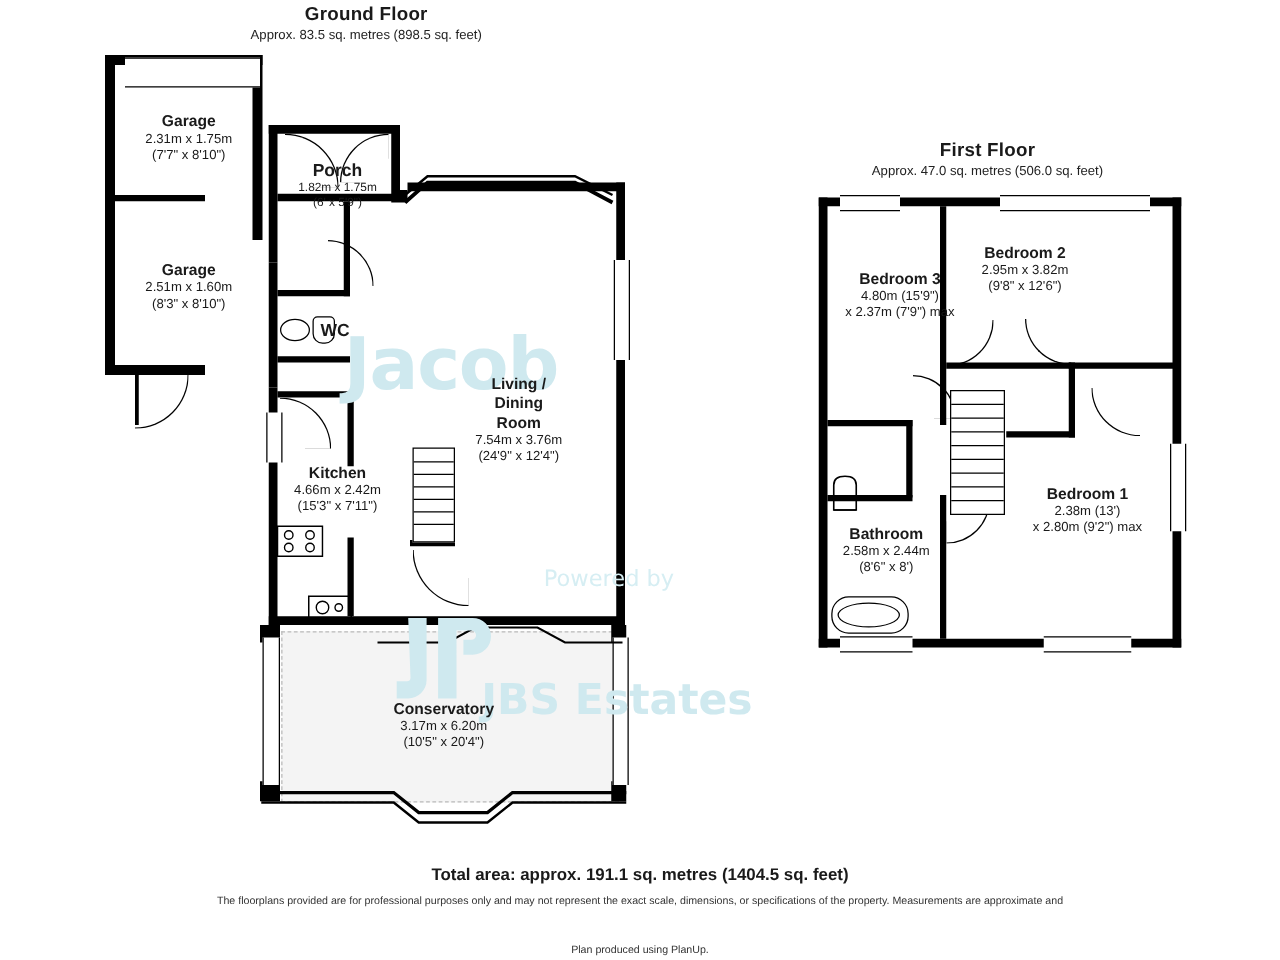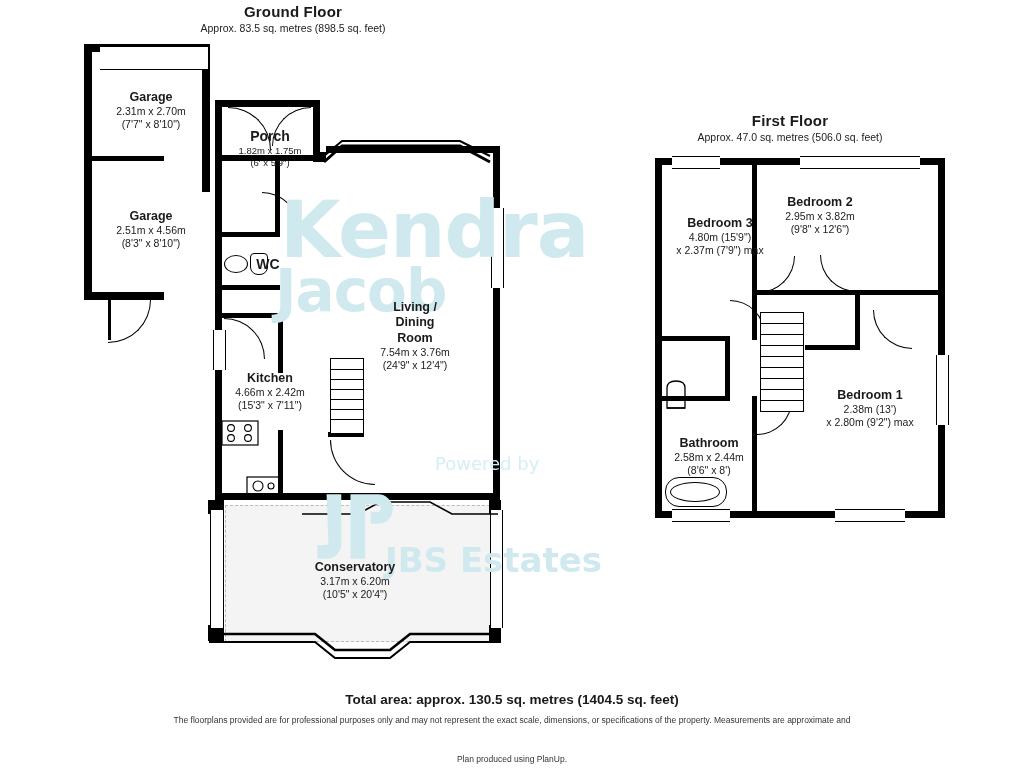--- a/index.html
+++ b/index.html
@@ -187,21 +187,20 @@
     border-right: 1.3px solid #000;
     z-index: 4;
   }
 </style>
 </head>
 <body>
 
 <div class="stage">
 
   <div class="watermark">
-    <div class="wm-text wm-kendra">Kendra</div>
     <div class="wm-text wm-jacob">Jacob</div>
     <div class="wm-text wm-powered">Powered by</div>
     <svg class="wm-logo" viewBox="0 0 100 100">
       <path d="M18 8 h16 v54 a16 16 0 0 1 -16 16 h-10 v-15 h9 a3 3 0 0 0 3 -3 z" fill="#cfe9ef"></path>
       <path d="M44 8 h30 a16 16 0 0 1 0 32 h-8 v-13 h7 a4 4 0 0 0 0 -8 h-13 v59 h-16 z" fill="#cfe9ef"></path>
     </svg>
     <div class="wm-text wm-jbs">JBS Estates</div>
   </div>
 
   <div class="floor-title" style="left:193px; top:3px; width:200px;">Ground Floor</div>
@@ -216,26 +215,26 @@
     <div class="wall" style="left:84px; top:292px; width:80px; height:8px;"></div>
     <div class="wall" style="left:92px; top:156px; width:72px; height:5px;"></div>
 
     <div class="win" style="left:100px; top:46px; width:108px; height:22px;"></div>
 
     <div class="door arc-tr" style="left:108px; top:300px; width:42px; height:42px;"></div>
     <div class="thin" style="left:108px; top:296px; width:3px; height:44px;"></div>
 
     <div class="label" style="left:92px; top:90px; width:118px;">
       <span class="nm">Garage</span>
-      <span class="dim">2.31m x 2.70m</span>
+      <span class="dim">2.31m x 1.75m</span>
       <span class="dim">(7'7" x 8'10")</span>
     </div>
     <div class="label" style="left:92px; top:209px; width:118px;">
       <span class="nm">Garage</span>
-      <span class="dim">2.51m x 4.56m</span>
+      <span class="dim">2.51m x 1.60m</span>
       <span class="dim">(8'3" x 8'10")</span>
     </div>
 
     <div class="room-fill" style="left:215px; top:100px; width:285px; height:400px;"></div>
 
     <div class="wall" style="left:215px; top:100px; width:105px; height:7px;"></div>
     <div class="wall" style="left:215px; top:100px; width:7px; height:110px;"></div>
     <div class="wall" style="left:313px; top:100px; width:7px; height:62px;"></div>
     <div class="wall" style="left:222px; top:155px; width:98px; height:6px;"></div>
     <div class="door arc-br" style="left:228px; top:107px; width:42px; height:42px;"></div>
@@ -398,24 +397,24 @@
     <div class="label" style="left:750px; top:195px; width:140px;">
       <span class="nm">Bedroom 2</span>
       <span class="dim">2.95m x 3.82m</span>
       <span class="dim">(9'8" x 12'6")</span>
     </div>
     <div class="label" style="left:800px; top:388px; width:140px;">
       <span class="nm">Bedroom 1</span>
       <span class="dim">2.38m (13')</span>
       <span class="dim">x 2.80m (9'2") max</span>
     </div>
-    <div class="label" style="left:655px; top:436px; width:108px;">
+    <div class="label" style="left:655px; top:420px; width:108px;">
       <span class="nm">Bathroom</span>
       <span class="dim">2.58m x 2.44m</span>
       <span class="dim">(8'6" x 8')</span>
     </div>
   </div>
 
-  <div class="total" style="top:692px;">Total area: approx. 130.5 sq. metres (1404.5 sq. feet)</div>
+  <div class="total" style="top:692px;">Total area: approx. 191.1 sq. metres (1404.5 sq. feet)</div>
   <div class="disclaimer" style="top:714px;">The floorplans provided are for professional purposes only and may not represent the exact scale, dimensions, or specifications of the property. Measurements are approximate and</div>
   <div class="produced" style="top:754px;">Plan produced using PlanUp.</div>
 
 </div>
 
 </body></html>

